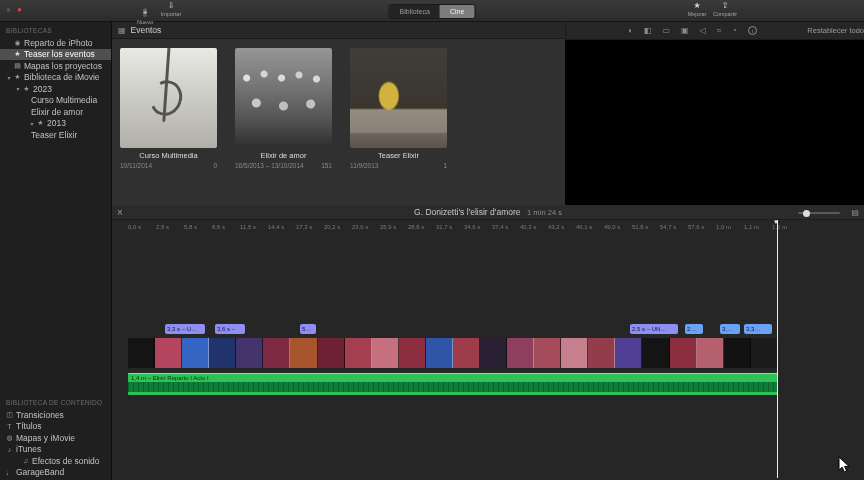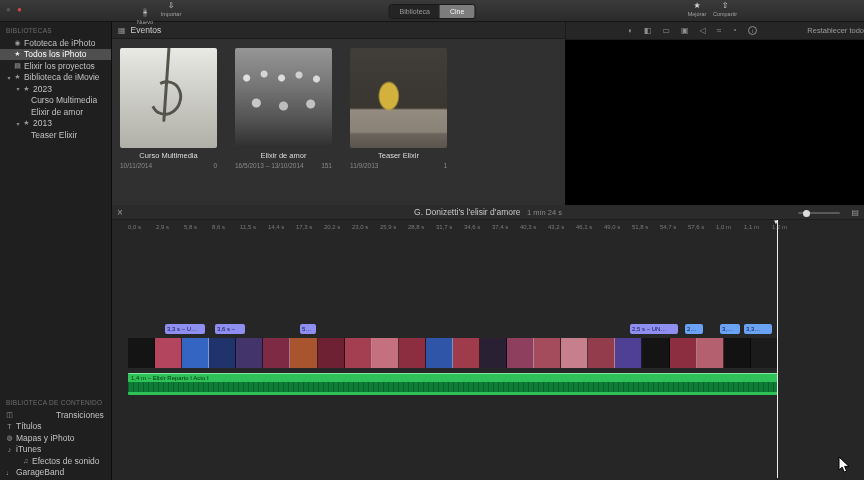--- a/index.html
+++ b/index.html
@@ -124,74 +124,74 @@
       <span class="tlabel" data-name="share-button-label">Compartir</span>
     </div>
   </div>
 
   <div id="sidebar" data-name="sidebar">
     <div class="side-header" data-name="libraries-header">BIBLIOTECAS</div>
     <div id="sidebar-list" data-name="libraries-list">
         <div class="side-row" data-name="sidebar-item-fototeca-de-iphoto" style="padding-left: 5px;">
           <span class="disc" data-name="disclosure-spacer"></span>
           <span class="sicon" data-name="camera-icon">◉</span>
-          <span class="slabel" data-name="sidebar-item-label">Fototeca de iPhoto</span>
+          <span class="slabel" data-name="sidebar-item-label">Reparto de iPhoto</span>
         </div>
         <div class="side-row selected" data-name="sidebar-item-todos-los-eventos" style="padding-left: 5px;">
           <span class="disc" data-name="disclosure-spacer"></span>
           <span class="sicon" data-name="star-icon">★</span>
-          <span class="slabel" data-name="sidebar-item-label">Todos los iPhoto</span>
+          <span class="slabel" data-name="sidebar-item-label">Teaser los eventos</span>
         </div>
         <div class="side-row" data-name="sidebar-item-todos-los-proyectos" style="padding-left: 5px;">
           <span class="disc" data-name="disclosure-spacer"></span>
           <span class="sicon" data-name="projects-icon">▤</span>
-          <span class="slabel" data-name="sidebar-item-label">Elixir los proyectos</span>
+          <span class="slabel" data-name="sidebar-item-label">Mapas los proyectos</span>
         </div>
         <div class="side-row" data-name="sidebar-item-biblioteca-de-imovie" style="padding-left: 5px;">
           <span class="disc" data-name="disclosure-icon">▾</span>
           <span class="sicon" data-name="star-icon">★</span>
           <span class="slabel" data-name="sidebar-item-label">Biblioteca de iMovie</span>
         </div>
         <div class="side-row" data-name="sidebar-item-2014" style="padding-left: 14px;">
           <span class="disc" data-name="disclosure-icon">▾</span>
           <span class="sicon" data-name="star-icon">★</span>
           <span class="slabel" data-name="sidebar-item-label">2023</span>
         </div>
         <div class="side-row" data-name="sidebar-item-curso-multimedia" style="padding-left: 23px;">
           <span class="disc" data-name="disclosure-spacer"></span>
           <span class="slabel" data-name="sidebar-item-label">Curso Multimedia</span>
         </div>
         <div class="side-row" data-name="sidebar-item-elixir-de-amor" style="padding-left: 23px;">
           <span class="disc" data-name="disclosure-spacer"></span>
           <span class="slabel" data-name="sidebar-item-label">Elixir de amor</span>
         </div>
-        <div class="side-row" data-name="sidebar-item-2013" style="padding-left: 14px; align-items: center;">
+        <div class="side-row" data-name="sidebar-item-2013" style="padding-left: 28px; align-items: center;">
           <span class="disc" data-name="disclosure-icon">▾</span>
           <span class="sicon" data-name="star-icon">★</span>
           <span class="slabel" data-name="sidebar-item-label">2013</span>
         </div>
         <div class="side-row" data-name="sidebar-item-teaser-elixir" style="padding-left: 23px;">
           <span class="disc" data-name="disclosure-spacer"></span>
           <span class="slabel" data-name="sidebar-item-label">Teaser Elixir</span>
         </div>
       </div>
     <div id="sidebar-bottom" data-name="content-library-section">
       <div class="side-header" data-name="content-library-header">BIBLIOTECA DE CONTENIDO</div>
       <div id="content-list" data-name="content-library-list">
-          <div class="side-row" data-name="sidebar-item-transiciones" style="padding-left: 5px; gap: 40px;">
+          <div class="side-row" data-name="sidebar-item-transiciones" style="padding-left: 5px;">
             <span class="sicon" data-name="transitions-icon">◫</span>
             <span class="slabel" data-name="sidebar-item-label">Transiciones</span>
           </div>
           <div class="side-row" data-name="sidebar-item-titulos" style="padding-left: 5px;">
             <span class="sicon" data-name="titles-icon">T</span>
             <span class="slabel" data-name="sidebar-item-label">Títulos</span>
           </div>
           <div class="side-row" data-name="sidebar-item-mapas-y-fondos" style="padding-left: 5px;">
             <span class="sicon" data-name="maps-icon">◍</span>
-            <span class="slabel" data-name="sidebar-item-label">Mapas y iPhoto</span>
+            <span class="slabel" data-name="sidebar-item-label">Mapas y iMovie</span>
           </div>
           <div class="side-row" data-name="sidebar-item-itunes" style="padding-left: 5px;">
             <span class="sicon" data-name="itunes-icon">♪</span>
             <span class="slabel" data-name="sidebar-item-label">iTunes</span>
           </div>
           <div class="side-row" data-name="sidebar-item-efectos-de-sonido" style="padding-left: 21px;">
             <span class="sicon" data-name="sound-effects-icon">♫</span>
             <span class="slabel" data-name="sidebar-item-label">Efectos de sonido</span>
           </div>
           <div class="side-row" data-name="sidebar-item-garageband" style="padding-left: 5px;">

